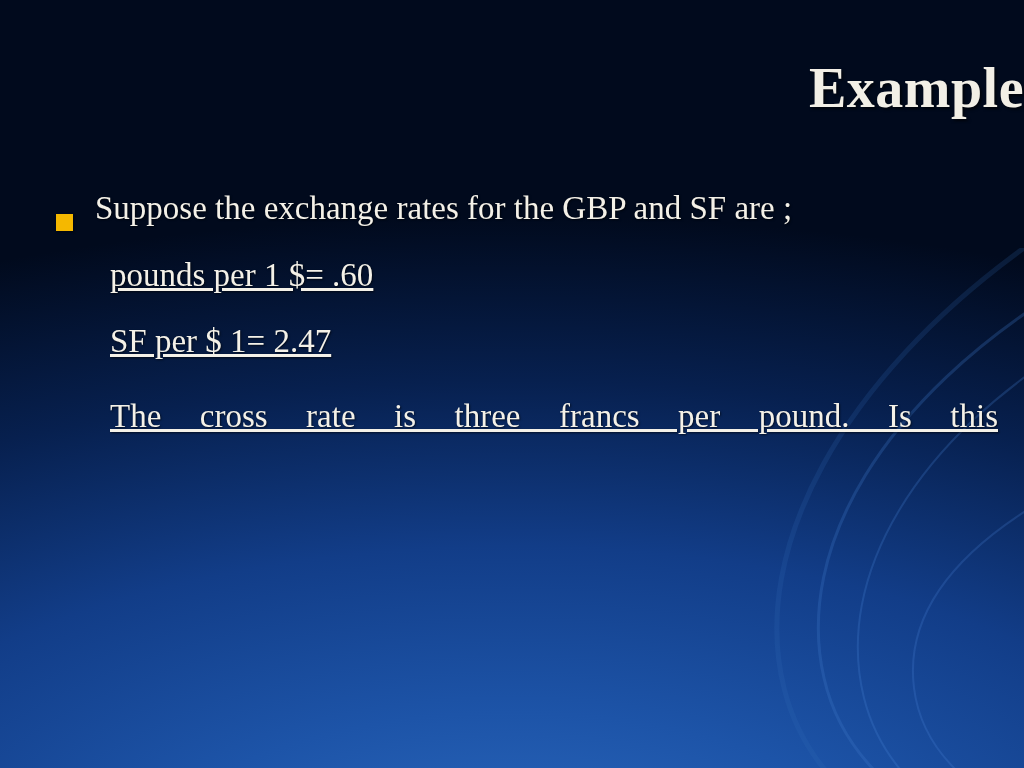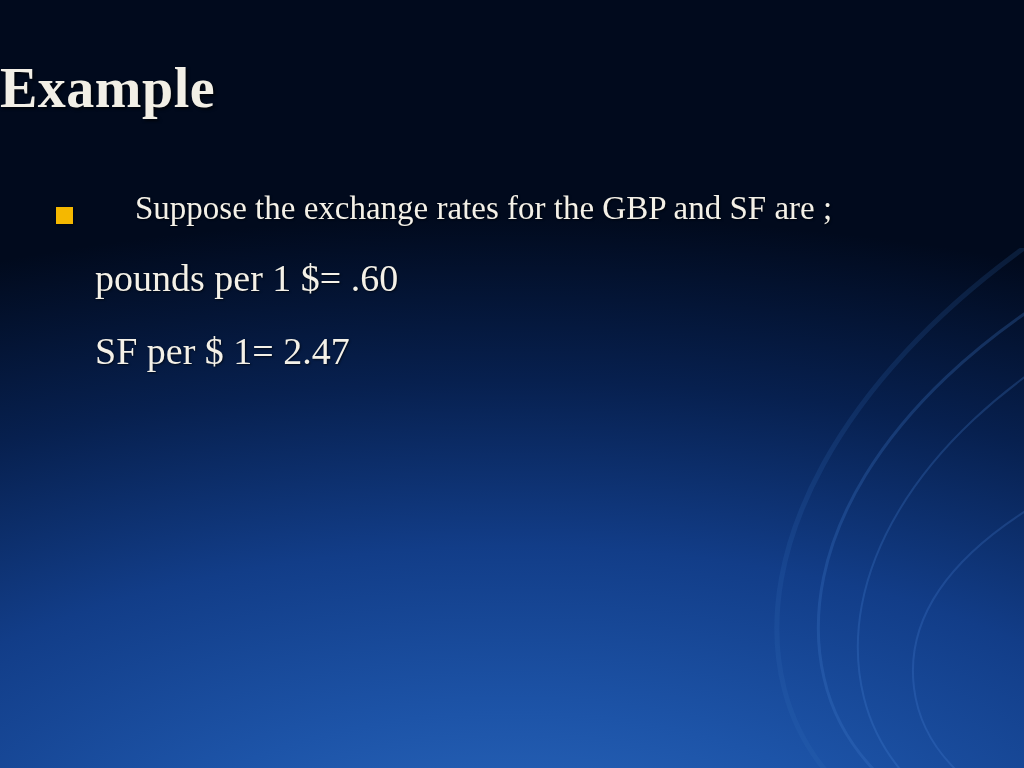--- a/index.html
+++ b/index.html
@@ -33,64 +33,64 @@
     height: 640px;
     opacity: 0.55;
     pointer-events: none;
   }
 
   .title {
     position: absolute;
     top: 56px;
     left: 0;
     width: 1024px;
-    text-align: left;
+    text-align: right;
     font-size: 56px;
     font-weight: bold;
     color: #f2efe6;
     letter-spacing: 0.5px;
     text-shadow: 2px 2px 3px rgba(0,0,0,0.65);
   }
 
   .body-area {
     position: absolute;
     top: 186px;
     left: 56px;
     width: 930px;
   }
 
   .bullet-row {
     display: flex;
-    align-items: center;
-    gap: 40px;
+    align-items: flex-end;
   }
   .bullet-marker {
     flex: 0 0 auto;
     width: 17px;
     height: 17px;
     background: #f5b800;
     margin-top: 14px;
     margin-right: 22px;
     box-shadow: 1px 1px 2px rgba(0,0,0,0.5);
   }
   .bullet-text {
     flex: 1 1 auto;
     font-size: 33px;
     line-height: 1.35;
     color: #f4f1e8;
     text-shadow: 1px 1px 2px rgba(0,0,0,0.6);
   }
 
   .sub-line {
-    margin-left: 39px;
-    font-size: 38px;
+    margin-left: 54px;
+    font-size: 33px;
     line-height: 1.35;
     color: #f4f1e8;
     text-shadow: 1px 1px 2px rgba(0,0,0,0.6);
     margin-top: 22px;
+    text-decoration: underline;
   }
   .sub-line.justified {
     text-align: justify;
     margin-top: 30px;
     width: 888px;
   }
   .sub-line.justified > span {
     display: block;
   }
   .jline1 {
@@ -116,16 +116,17 @@
 
     <div class="bullet-row">
       <div class="bullet-marker"></div>
       <div class="bullet-text">Suppose the exchange rates for the GBP and SF are ;</div>
     </div>
 
     <div class="sub-line">pounds per 1 $= .60</div>
     <div class="sub-line">SF per $ 1= 2.47</div>
 
     <div class="sub-line justified">
+      <span class="jline1">The cross rate is three francs per pound. Is this</span>
     </div>
 
   </div>
 </div>
 
 </body></html>

